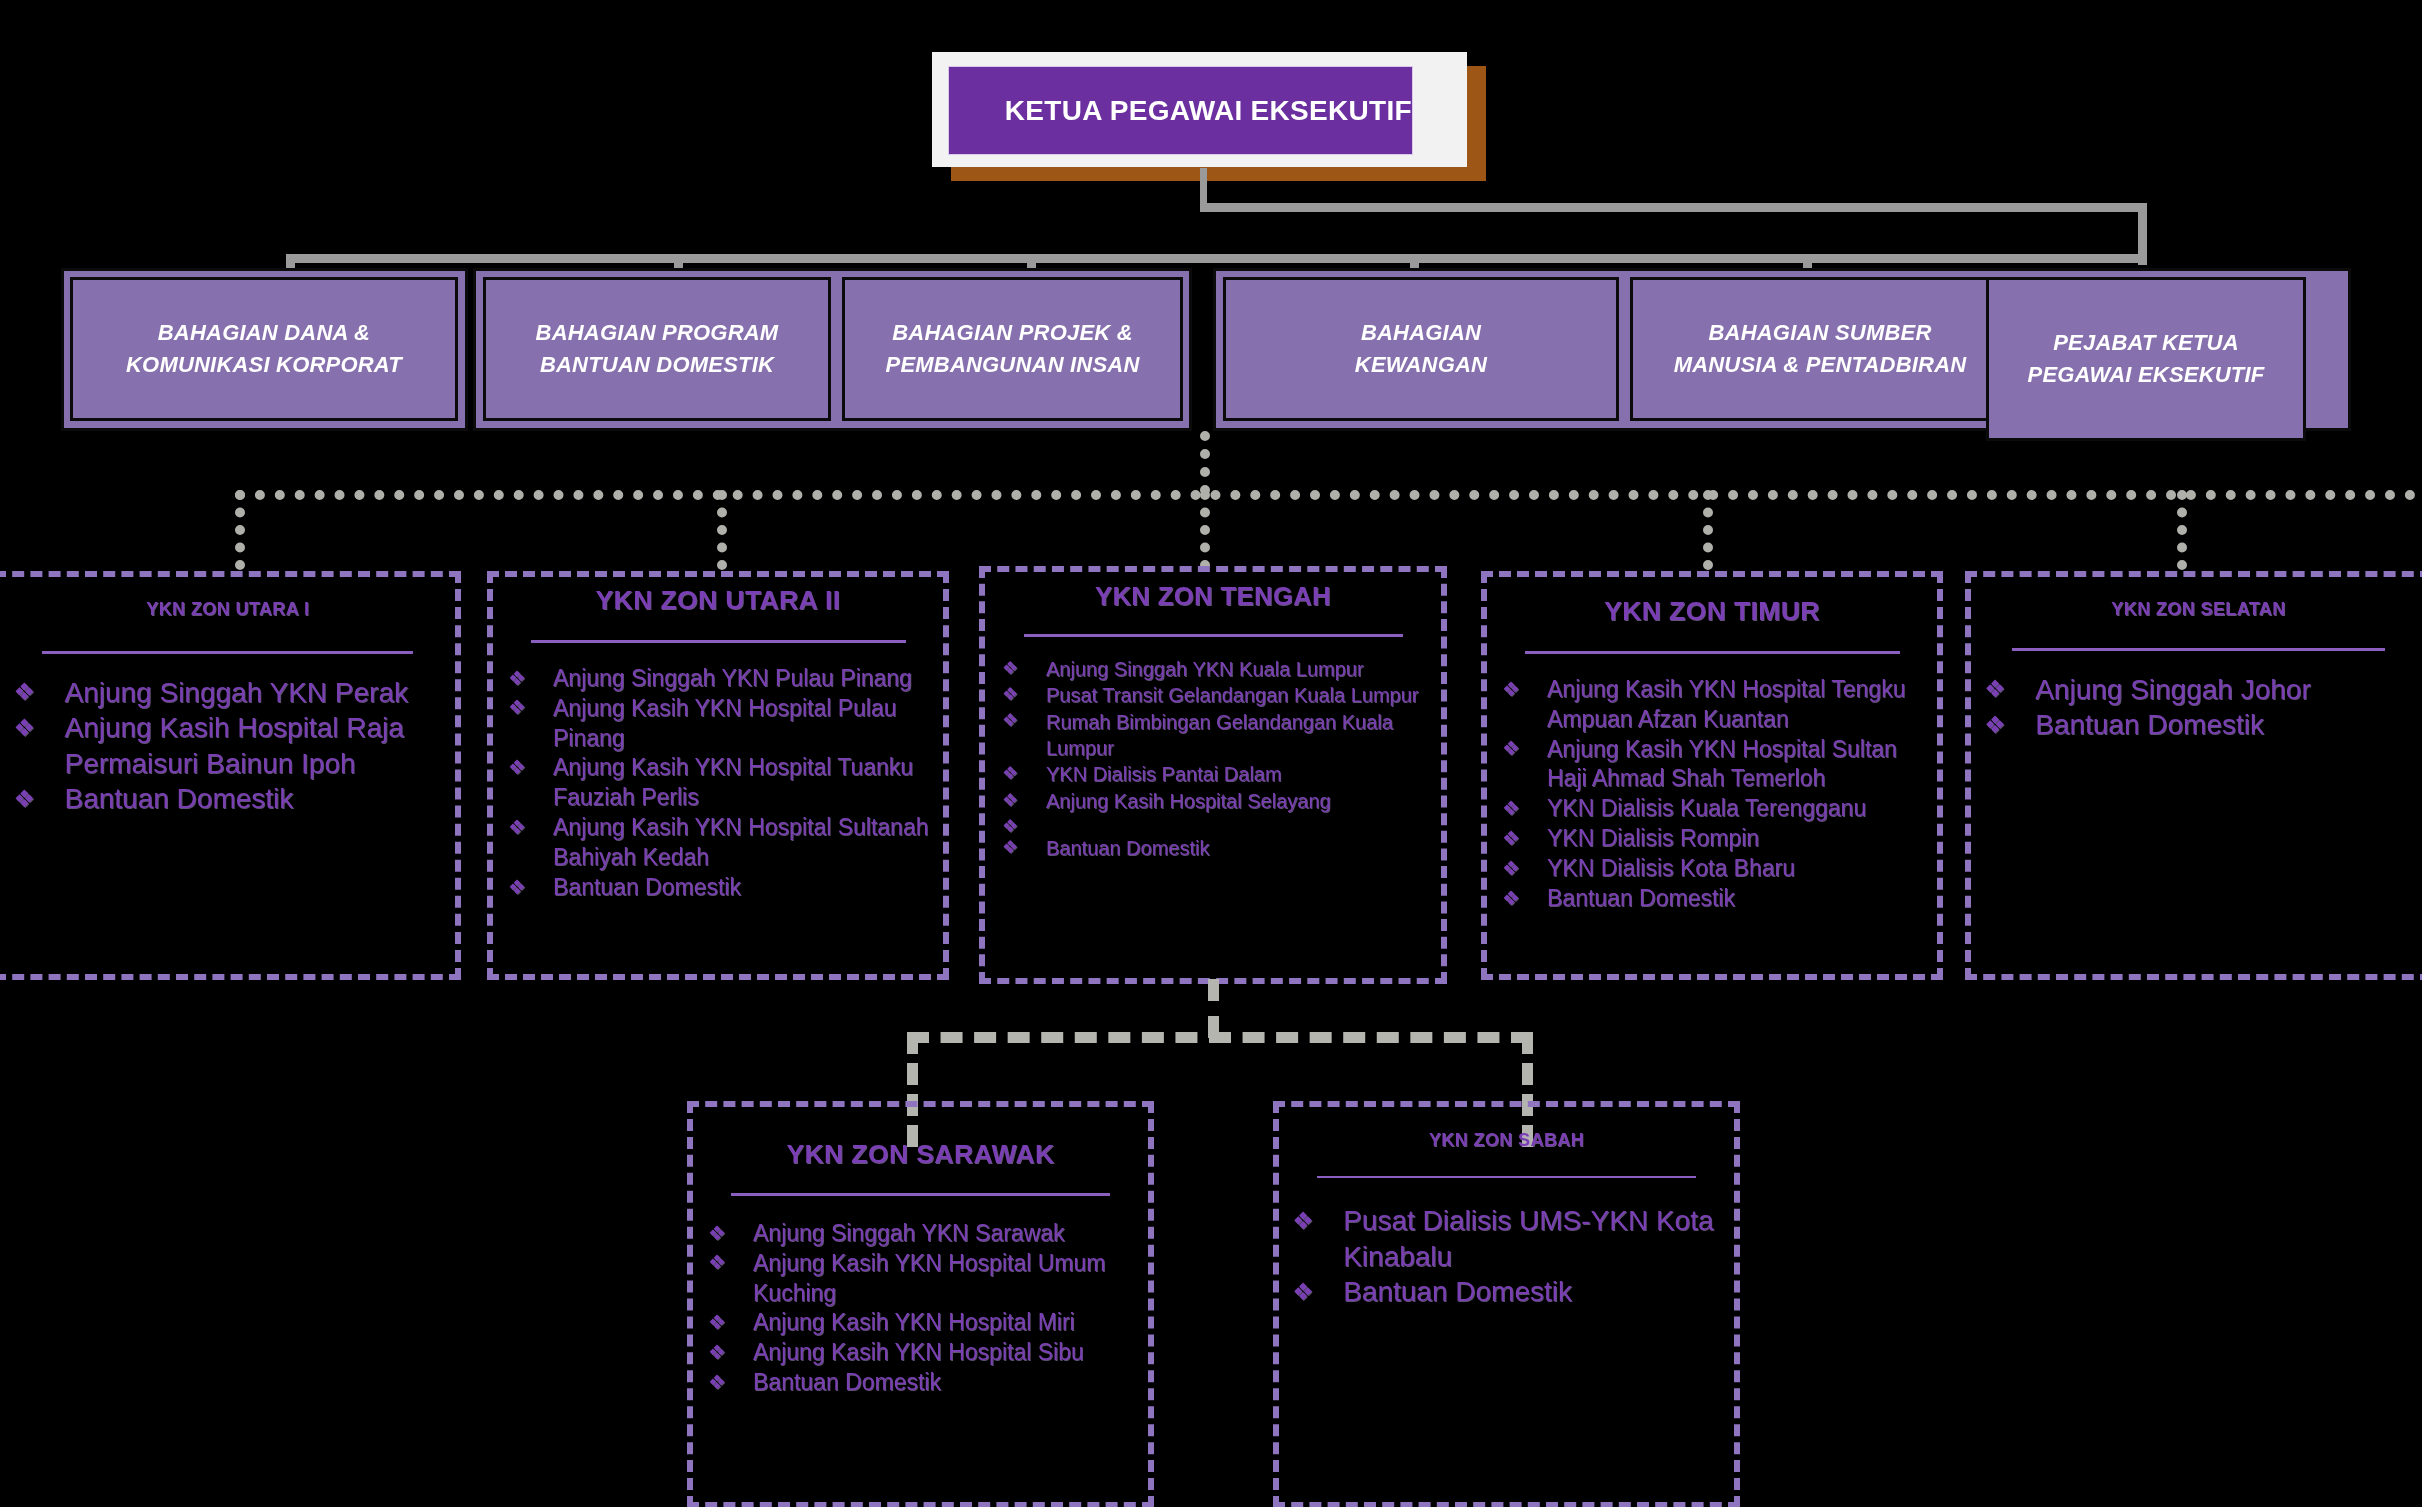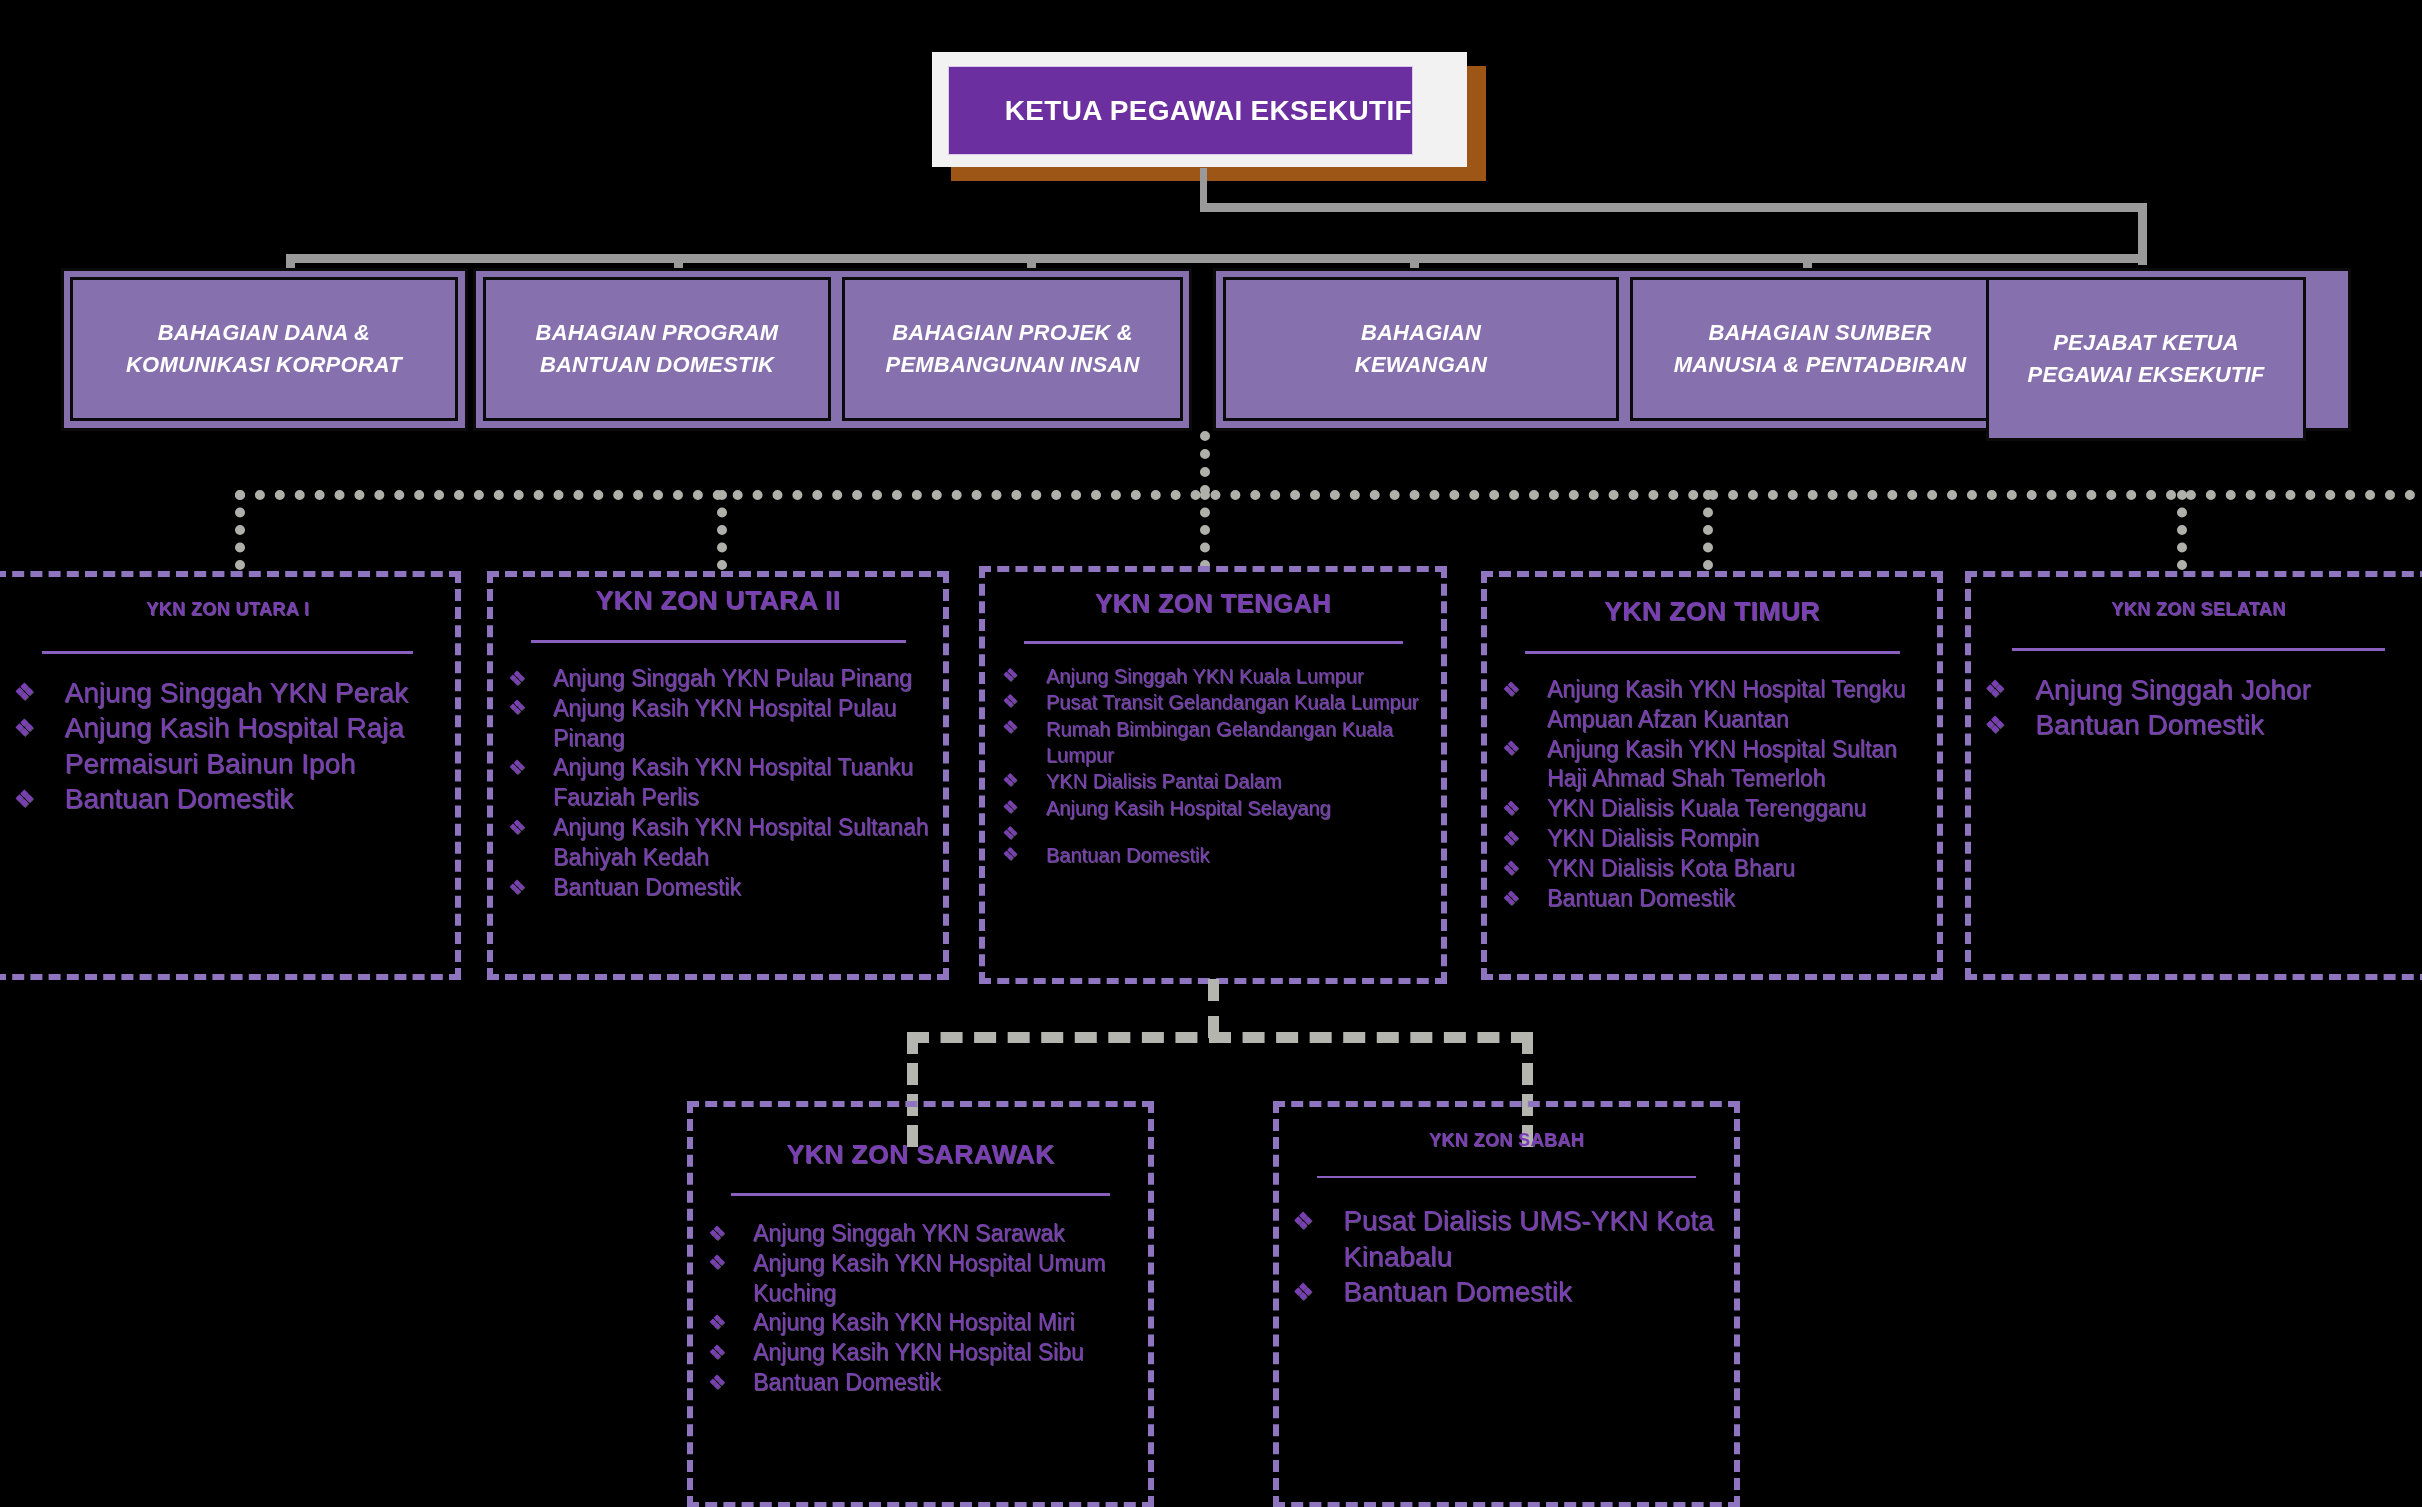--- a/index.html
+++ b/index.html
@@ -227,21 +227,21 @@
         <span class="item-text">Anjung Kasih YKN Hospital Sultanah Bahiyah Kedah</span>
       </li>
       <li class="zone-item">
         <span class="bullet">❖</span>
         <span class="item-text">Bantuan Domestik</span>
       </li>
     </ul>
   </div>
 
   <div class="zone z-sm" style="left:979px; top:566px; width:468px; height:418px;">
-    <div class="zone-title" style="margin-top:17px;">YKN ZON TENGAH</div>
+    <div class="zone-title" style="margin-top:10px;">YKN ZON TENGAH</div>
     <div class="zone-rule" style="width:379px; margin-top:23px;"></div>
     <ul class="zone-list" style="margin-top:19px;">
       <li class="zone-item">
         <span class="bullet">❖</span>
         <span class="item-text">Anjung Singgah YKN Kuala Lumpur</span>
       </li>
       <li class="zone-item">
         <span class="bullet">❖</span>
         <span class="item-text">Pusat Transit Gelandangan Kuala Lumpur</span>
       </li>

